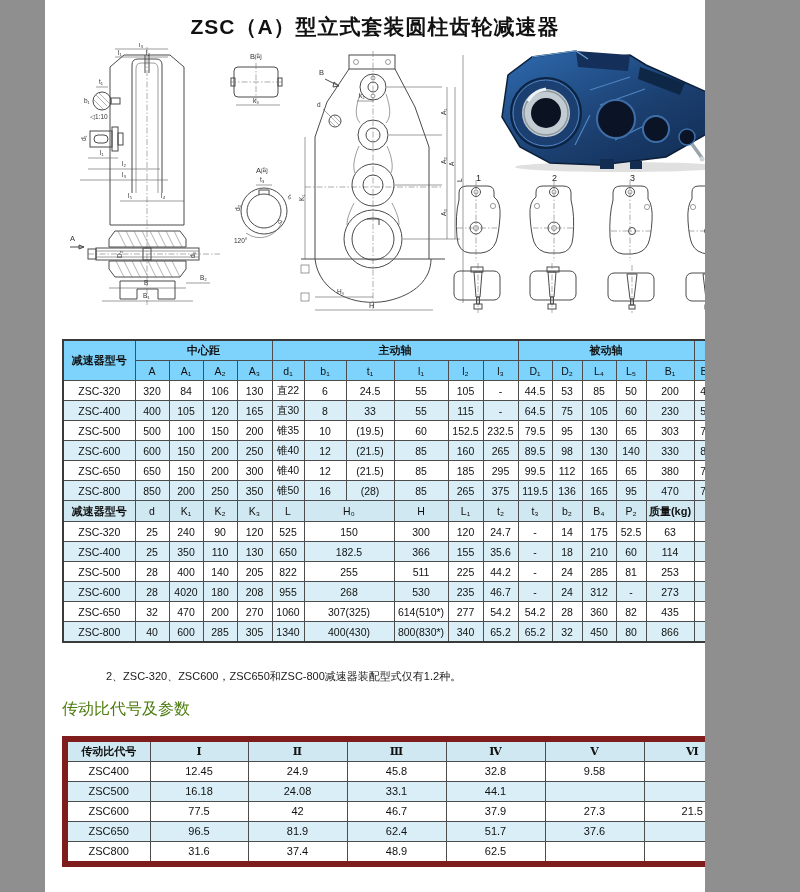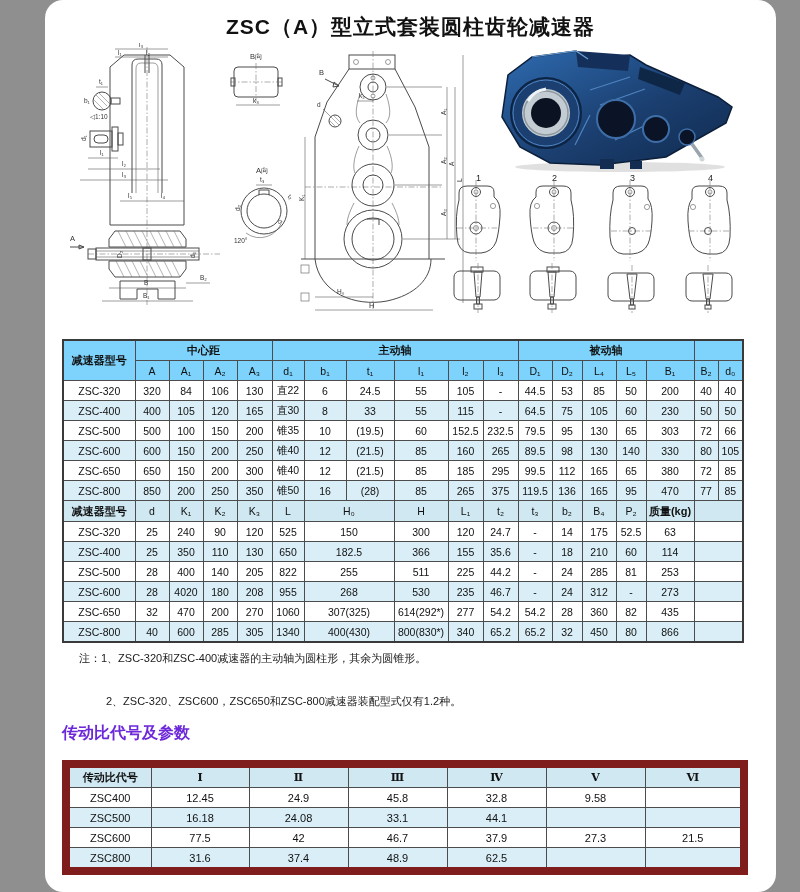--- a/index.html
+++ b/index.html
@@ -2,21 +2,21 @@
 <html><head>
 <meta charset="utf-8">
 <style>
   html,body{margin:0;padding:0;}
   body{
     width:800px;height:892px;position:relative;
     background:#8f8f8f;
     font-family:"Liberation Sans","DejaVu Sans",sans-serif;
     -webkit-font-smoothing:antialiased;
   }
-  .page{position:absolute;left:45px;top:0;width:731px;height:892px;background:#ffffff;overflow:hidden;border-radius:18px;}
+  .page{position:absolute;left:45px;top:0;width:660px;height:892px;background:#ffffff;overflow:hidden;}
   .title{ text-align:center;font-size:21px;font-weight:bold;color:#111;padding-top:13px;letter-spacing:1px;}
   .drawings{position:relative;height:290px;margin-top:2px;}
   .svg-left{position:absolute;left:15px;top:0;}
   .svg-middle{position:absolute;left:252px;top:4px;}
   .svg-photo{position:absolute;left:435px;top:2px;}
   .svg-variants{position:absolute;left:398px;top:128px;}
   svg{display:block;}
   .ln{stroke:#4a4a4a;stroke-width:1;fill:none;}
   .tn{stroke:#5a5a5a;stroke-width:.6;fill:none;}
   .cl{stroke:#777;stroke-width:.6;fill:none;stroke-dasharray:6 2 1.5 2;}
@@ -34,23 +34,23 @@
   .spec thead th.cn{font-weight:bold;font-size:11px;}
   .spec thead th.sym{font-weight:normal;font-size:10.5px;}
   .spec tbody[data-bind-rows] tr:nth-child(even) td{background:#d9eef6;}
   .spec tbody.hdr2 td{background:#cfe8f2;height:20px;}
   .spec tbody.hdr2 td.cn{font-weight:bold;font-size:11px;}
 
   .notes{font-size:11px;color:#1a1a1a;margin:7px 0 0 17px;line-height:1.6;}
   .note-line{white-space:nowrap;}
   .note-line.indent{padding-left:27px;margin-top:25px;}
 
-  .section-title{font-size:16px;font-weight:bold;color:#6d28d9;margin:13px 0 9px 17px;}
-
-  .ratio{width:678px;font-size:11px;border:8px solid #7f1d1d;margin-top:16px;}
+  .section-title{font-size:16px;font-weight:normal;color:#4d7c0f;margin:13px 0 9px 17px;}
+
+  .ratio{width:678px;font-size:11px;border:6px solid #7f1d1d;margin-top:16px;}
   .ratio th,.ratio td{border:1px solid #4c4c4c;text-align:center;height:19px;padding:0 1px;color:#111;}
   .ratio thead th{background:#cfe8f2;font-weight:bold;}
   .ratio thead th.rn{font-family:"DejaVu Serif","Liberation Serif",serif;font-weight:bold;}
   .ratio tbody tr:nth-child(even) td{background:#d9eef6;}
 </style>
 </head>
 <body>
 
 <div class="page">
 
@@ -580,21 +580,21 @@
             <td colspan="2"></td>
           </tr>
           <tr>
             <td>ZSC-650</td>
             <td>32</td>
             <td>470</td>
             <td>200</td>
             <td>270</td>
             <td>1060</td>
             <td colspan="2">307(325)</td>
-            <td>614(292*)</td>
+            <td>614(510*)</td>
             <td>277</td>
             <td>54.2</td>
             <td>54.2</td>
             <td>28</td>
             <td>360</td>
             <td>82</td>
             <td>435</td>
             <td colspan="2"></td>
           </tr>
           <tr>
@@ -612,21 +612,20 @@
             <td>32</td>
             <td>450</td>
             <td>80</td>
             <td>866</td>
             <td colspan="2"></td>
           </tr>
         </tbody>
     </table>
 
     <div class="notes">
-      <div class="note-line"><span data-bind="notes.label">注：</span><span data-bind="notes.lines.0">1、ZSC-320和ZSC-400减速器的主动轴为圆柱形，其余为圆锥形。</span></div>
       <div class="note-line indent" data-bind="notes.lines.1">2、ZSC-320、ZSC600，ZSC650和ZSC-800减速器装配型式仅有1.2种。</div>
     </div>
 
     <div class="section-title" data-bind="ratio_section.title" style="margin-left:0;">传动比代号及参数</div>
 
     <table class="ratio">
       <colgroup>
         <col style="width:85px">
           <col style="width:98px">
           <col style="width:99px">
@@ -668,20 +667,29 @@
           <tr>
             <td>ZSC600</td>
             <td>77.5</td>
             <td>42</td>
             <td>46.7</td>
             <td>37.9</td>
             <td>27.3</td>
             <td>21.5</td>
           </tr>
           <tr>
+            <td>ZSC650</td>
+            <td>96.5</td>
+            <td>81.9</td>
+            <td>62.4</td>
+            <td>51.7</td>
+            <td>37.6</td>
+            <td></td>
+          </tr>
+          <tr>
             <td>ZSC800</td>
             <td>31.6</td>
             <td>37.4</td>
             <td>48.9</td>
             <td>62.5</td>
             <td></td>
             <td></td>
           </tr>
         </tbody>
     </table>

